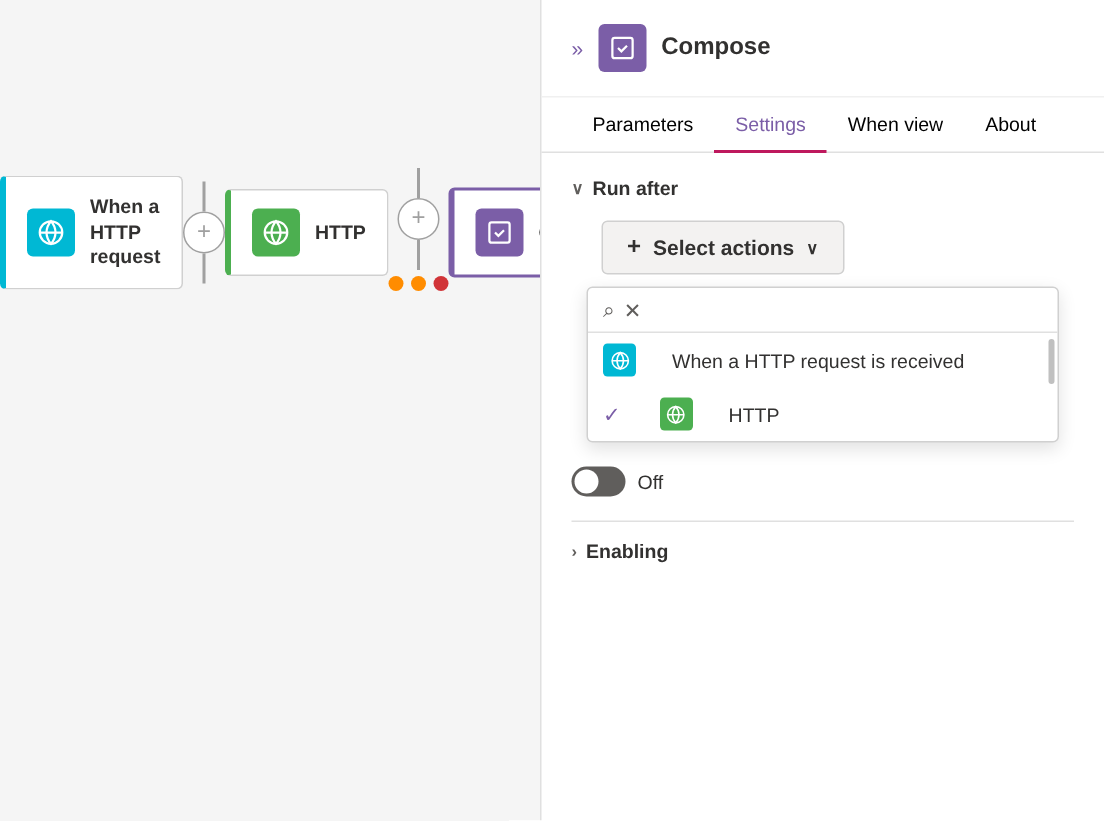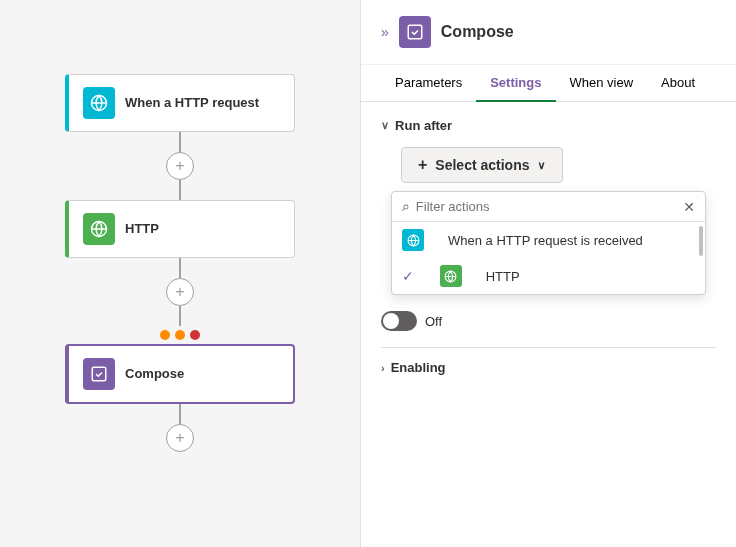--- a/index.html
+++ b/index.html
@@ -17,23 +17,23 @@
       width: 360px;
       height: 547px;
       background: #f5f5f5;
       position: relative;
       flex-shrink: 0;
       overflow: hidden;
     }
 
     .flow-container {
       display: flex;
-      flex-direction: column;
-      align-items: center;
-      padding-top: 74px;
+      flex-direction: row;
+      align-items: center;
+      padding-top: 112px;
       gap: 0;
     }
 
     .flow-node {
       background: #fff;
       border: 1.5px solid #d0d0d0;
       border-radius: 4px;
       width: 230px;
       display: flex;
       align-items: center;
@@ -182,22 +182,22 @@
       padding: 10px 14px;
       font-size: 13px;
       color: #000000;
       cursor: pointer;
       border-bottom: 2px solid transparent;
       margin-bottom: -1px;
     }
 
     .tab.active {
       color: #7b5ea7;
-      border-bottom: 2px solid #15803d;
-      font-weight: 700;
+      border-bottom: 2px solid #be185d;
+      font-weight: 400;
     }
 
     
     .panel-content {
       padding: 16px 20px;
       flex: 1;
       overflow-y: auto;
     }
 
     .section-header {
@@ -495,21 +495,20 @@
 
     <button class="select-actions-btn">
       <span style="font-size:16px;">+</span>
       <span>Select actions</span>
       <span style="font-size:11px;">∨</span>
     </button>
 
     <div class="dropdown-container">
       <div class="search-row">
         <span class="search-icon-span">⌕</span>
-        <input class="search-input" type="text" placeholder="Filter actions" style="">
         <span class="clear-btn">✕</span>
       </div>
       <div class="dropdown-list" style="position:relative;">
 
         <div class="dropdown-item">
           <div class="item-icon teal">
             <svg viewBox="0 0 24 24">
                 <circle cx="12" cy="12" r="10" fill="none" stroke="white" stroke-width="2"></circle>
                 <line x1="2" y1="12" x2="22" y2="12" stroke="white" stroke-width="2"></line>
                 <path d="M12 2a15.3 15.3 0 0 1 4 10 15.3 15.3 0 0 1-4 10 15.3 15.3 0 0 1-4-10 15.3 15.3 0 0 1 4-10z" fill="none" stroke="white" stroke-width="2"></path>

